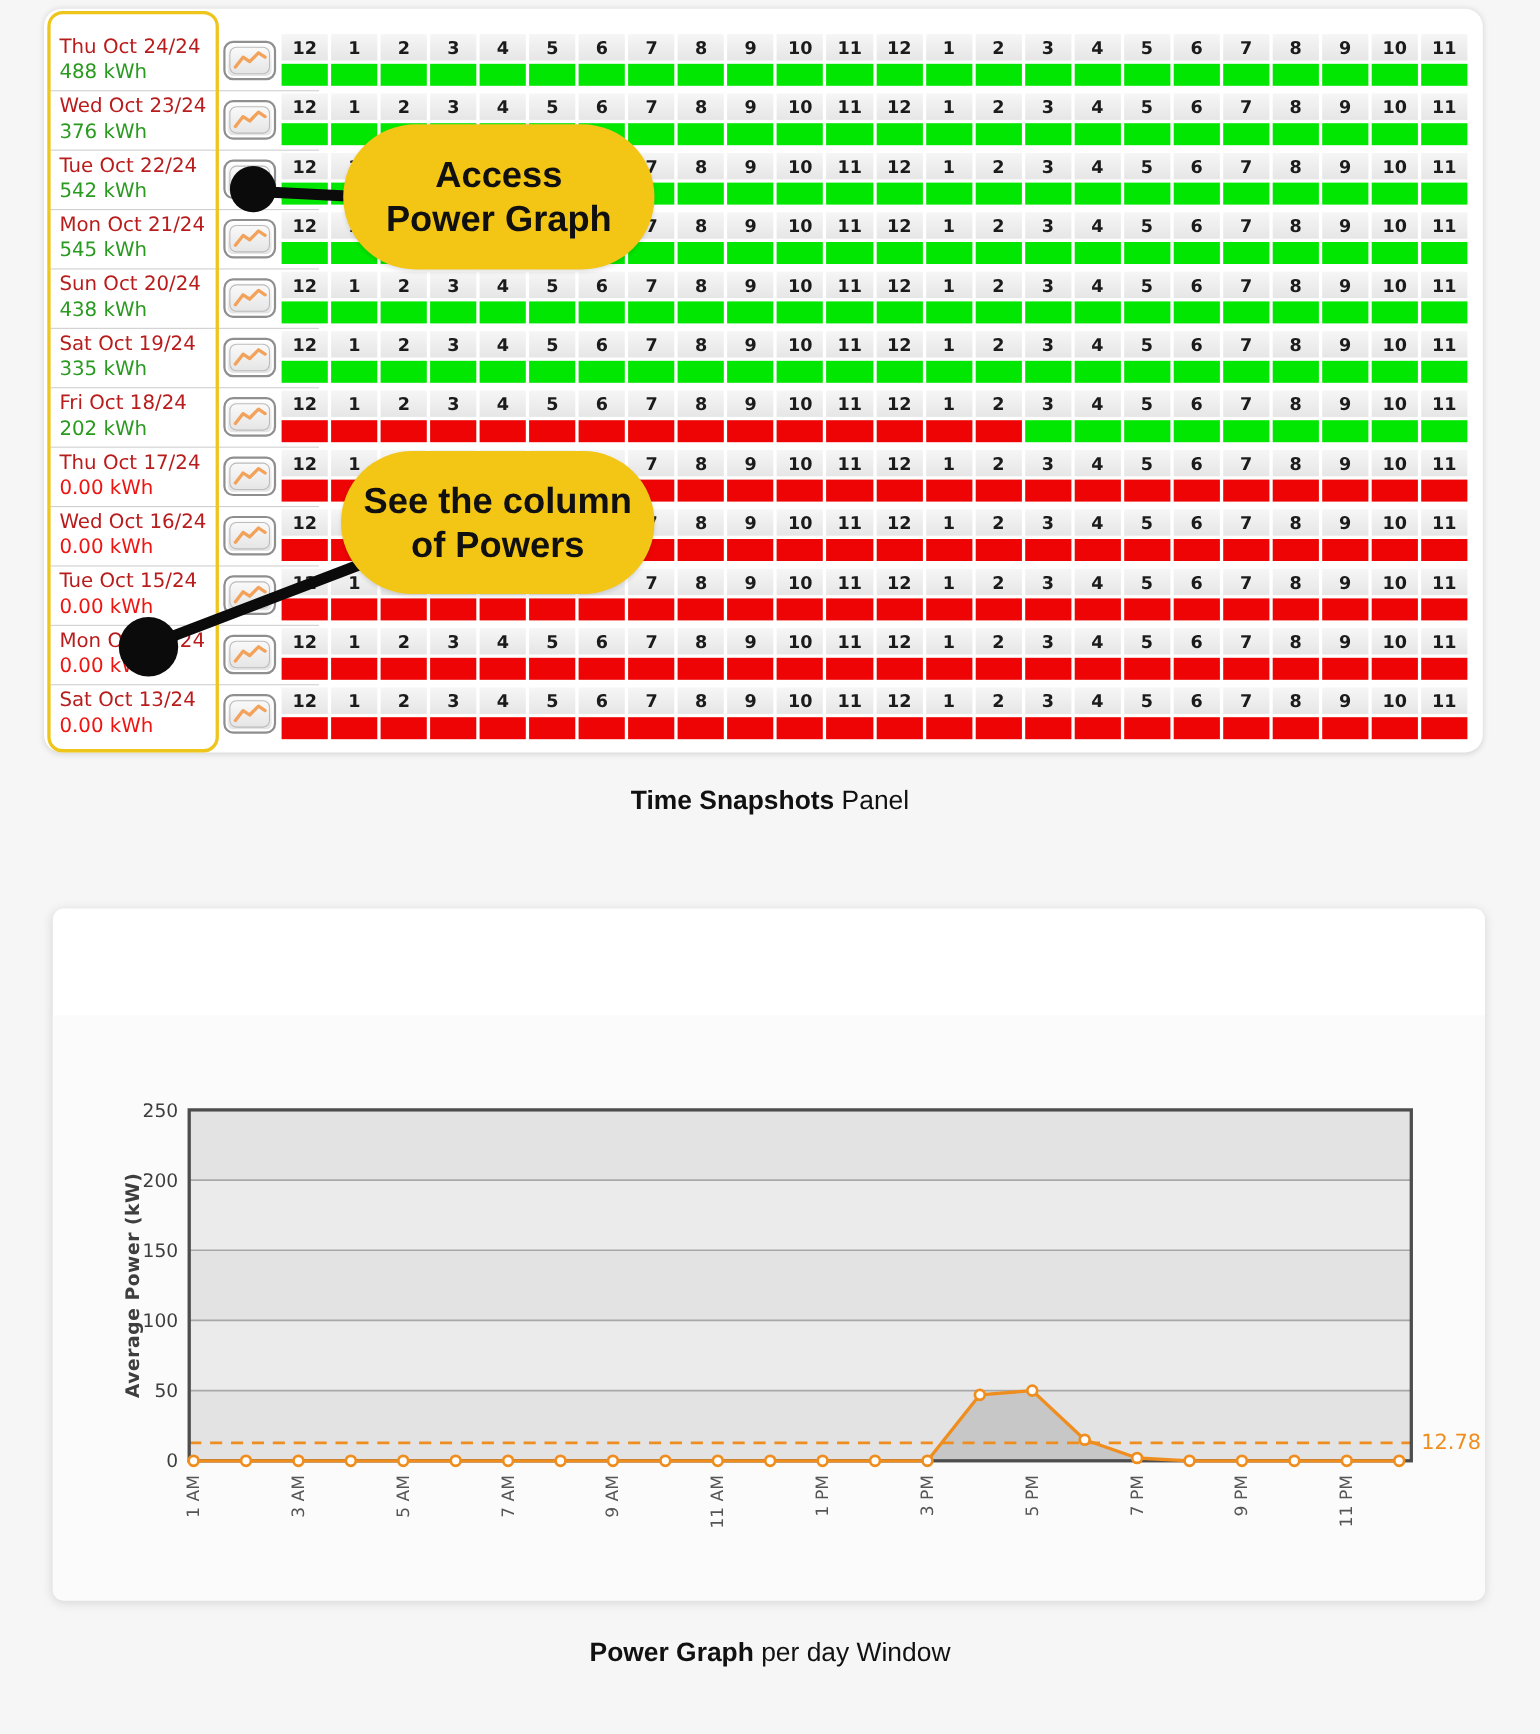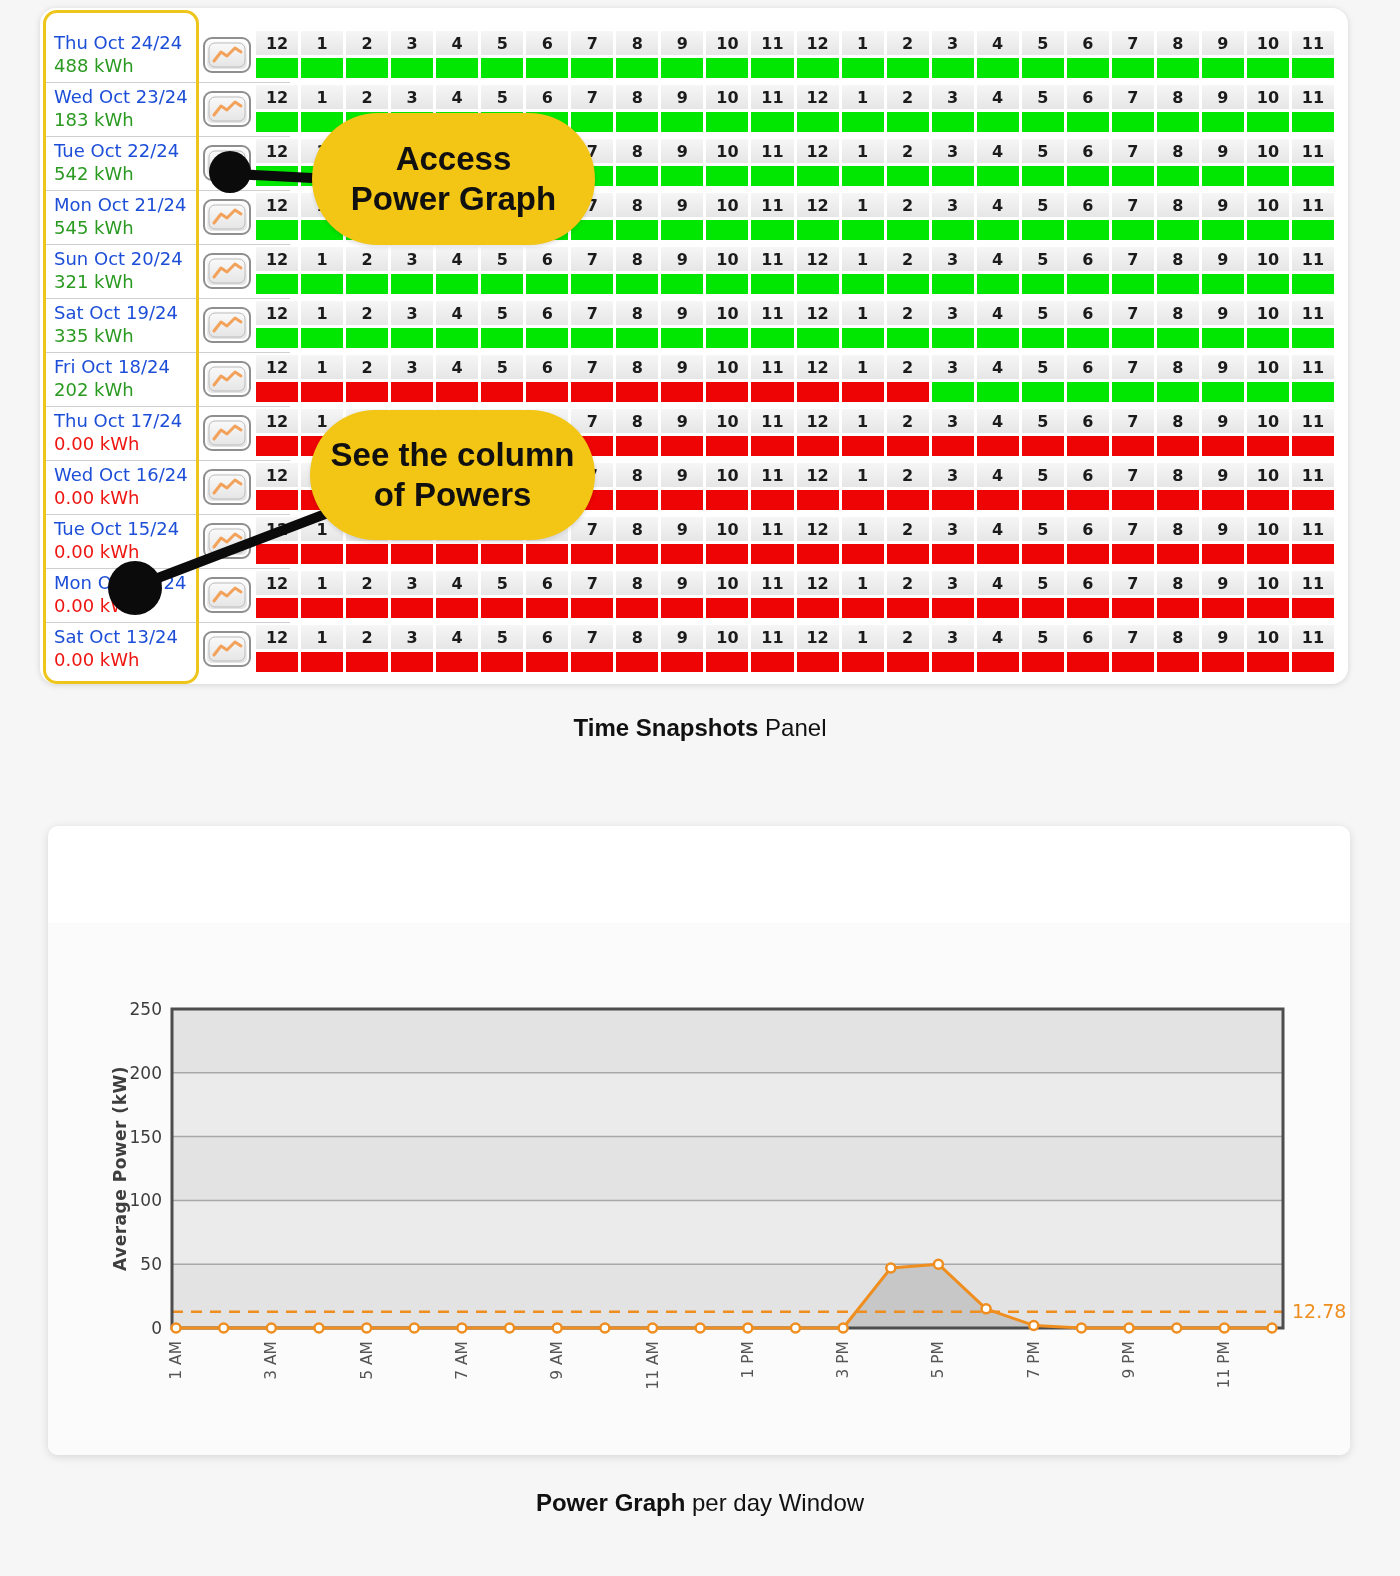--- a/index.html
+++ b/index.html
@@ -6,21 +6,21 @@
   body{width:1400px;height:1576px;background:#f7f6f6;font-family:"Liberation Sans",sans-serif;position:relative;overflow:hidden;}
 
   
   .panel{position:absolute;left:40px;top:8px;width:1308px;height:676px;background:#fff;border-radius:16px;
          box-shadow:0 1px 6px rgba(0,0,0,.14);}
   .rows{position:absolute;left:0;top:20px;width:100%;height:648px;display:flex;flex-direction:column;}
   .srow{flex:1;display:flex;position:relative;}
   .sep{position:absolute;top:0;left:6px;width:244px;height:1px;background:#cfcfcf;}
   .srow:first-child .sep{display:none;}
   .datecell{width:158px;box-sizing:border-box;padding:4px 0 0 14px;font-family:"DejaVu Sans",sans-serif;}
-  .date{font-size:18px;color:#1d4ed8;line-height:1.25;}
+  .date{font-size:18px;color:#b91c1c;line-height:1.25;}
   .energy{font-size:18px;line-height:1.2;}
   .iconcell{width:58px;display:flex;align-items:center;justify-content:center;}
   .graphbtn{background:linear-gradient(#fdfdfd,#e2e2e2);border:2px solid #8f8f8f;border-radius:9px;width:48px;height:36px;
             padding:0;display:flex;align-items:center;justify-content:center;cursor:pointer;box-shadow:inset 0 0 0 2px #fff;}
   .hourgrid{flex:1;margin-right:14px;display:grid;grid-template-columns:repeat(24,1fr);column-gap:3px;}
   .hcol{display:flex;flex-direction:column;}
   .hlabel{height:24px;margin-top:3px;background:linear-gradient(#f6f6f6,#e6e6e6);display:flex;align-items:center;justify-content:center;
           font-family:"DejaVu Sans",sans-serif;font-weight:bold;font-size:16px;color:#1b1b1b;}
   .hcell{flex:1;margin:3px 0 4px;}
 
@@ -163,21 +163,21 @@
             <div class="hlabel">11</div>
             <div class="hcell" style="background: rgb(2, 231, 2);"></div>
           </div>
         </div>
   </div>
 
   <div class="srow">
     <div class="sep"></div>
     <div class="datecell">
       <div class="date">Wed Oct 23/24</div>
-      <div class="energy" style="color: rgb(42, 154, 33);">183 kWh</div>
+      <div class="energy" style="color: rgb(42, 154, 33);">376 kWh</div>
     </div>
     <div class="iconcell">
       <button class="graphbtn">
         <svg width="38" height="26" viewBox="0 0 38 26">
           <rect x="1" y="1" width="36" height="24" rx="6" fill="none" stroke="#bbb" stroke-width="1"></rect>
           <polyline points="6,19 13,10 19,14 27,6 33,10" fill="none" stroke="#f2a25a" stroke-width="3" stroke-linecap="round" stroke-linejoin="round"></polyline>
         </svg>
       </button>
     </div>
     <div class="hourgrid">
@@ -505,21 +505,21 @@
             <div class="hlabel">11</div>
             <div class="hcell" style="background: rgb(2, 231, 2);"></div>
           </div>
         </div>
   </div>
 
   <div class="srow">
     <div class="sep"></div>
     <div class="datecell">
       <div class="date">Sun Oct 20/24</div>
-      <div class="energy" style="color: rgb(42, 154, 33);">321 kWh</div>
+      <div class="energy" style="color: rgb(42, 154, 33);">438 kWh</div>
     </div>
     <div class="iconcell">
       <button class="graphbtn">
         <svg width="38" height="26" viewBox="0 0 38 26">
           <rect x="1" y="1" width="36" height="24" rx="6" fill="none" stroke="#bbb" stroke-width="1"></rect>
           <polyline points="6,19 13,10 19,14 27,6 33,10" fill="none" stroke="#f2a25a" stroke-width="3" stroke-linecap="round" stroke-linejoin="round"></polyline>
         </svg>
       </button>
     </div>
     <div class="hourgrid">

